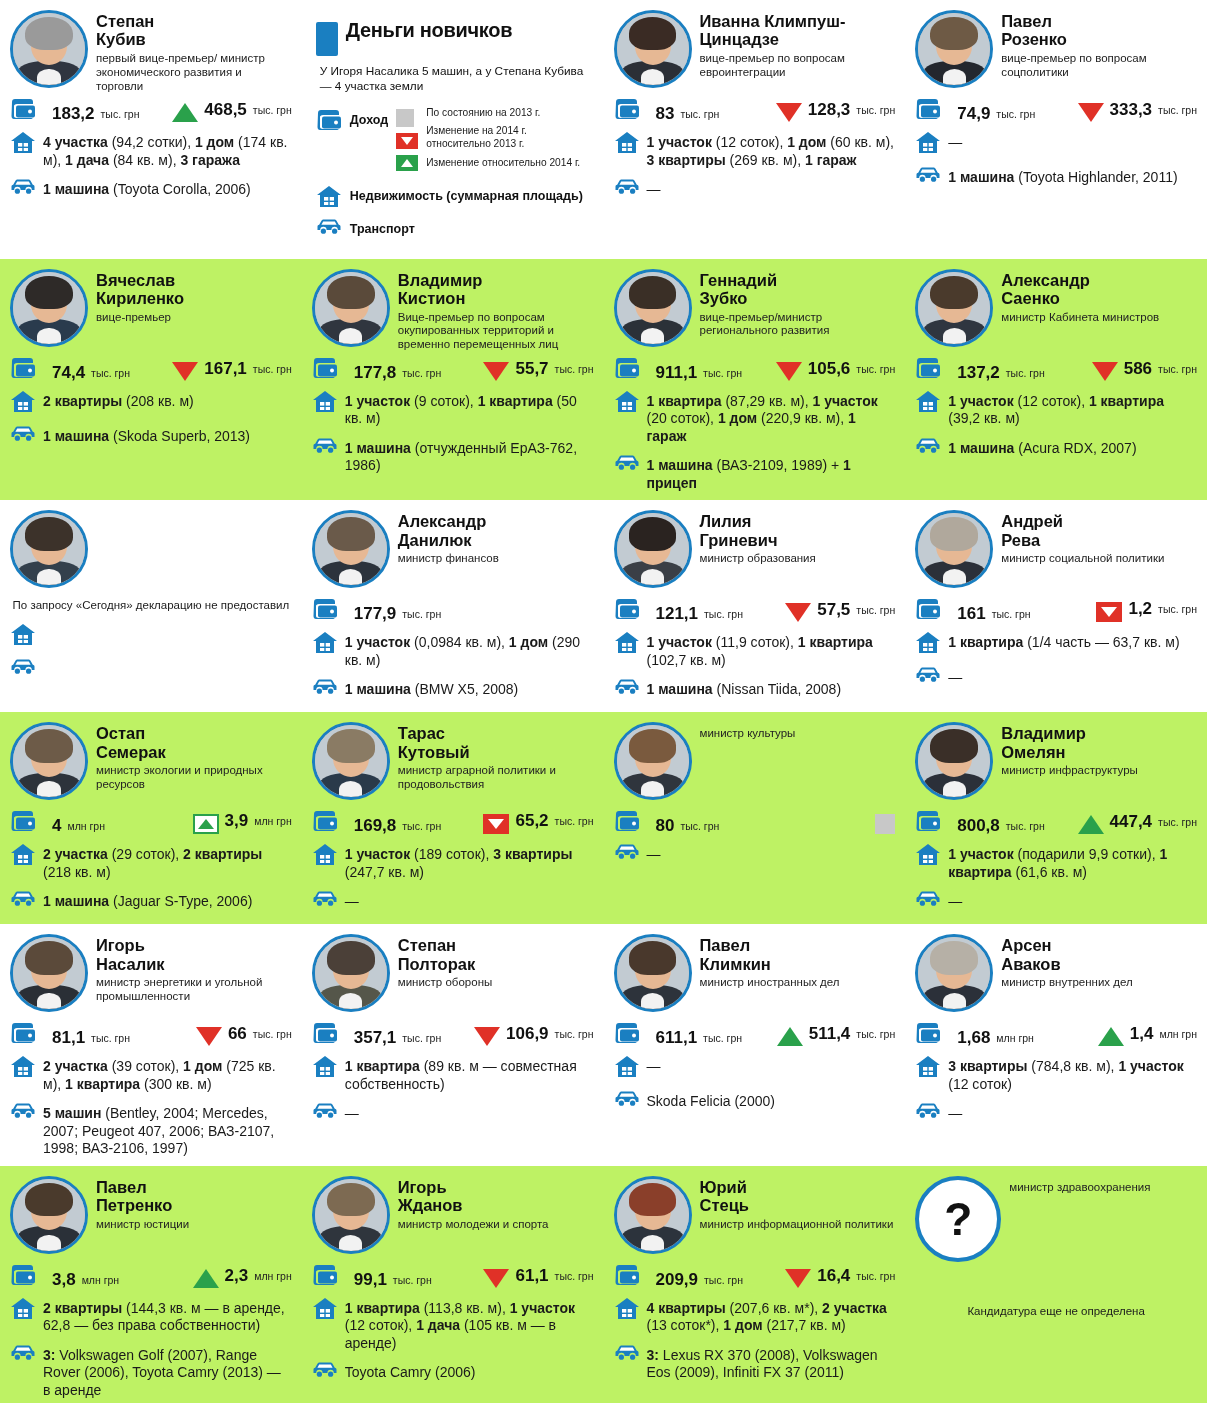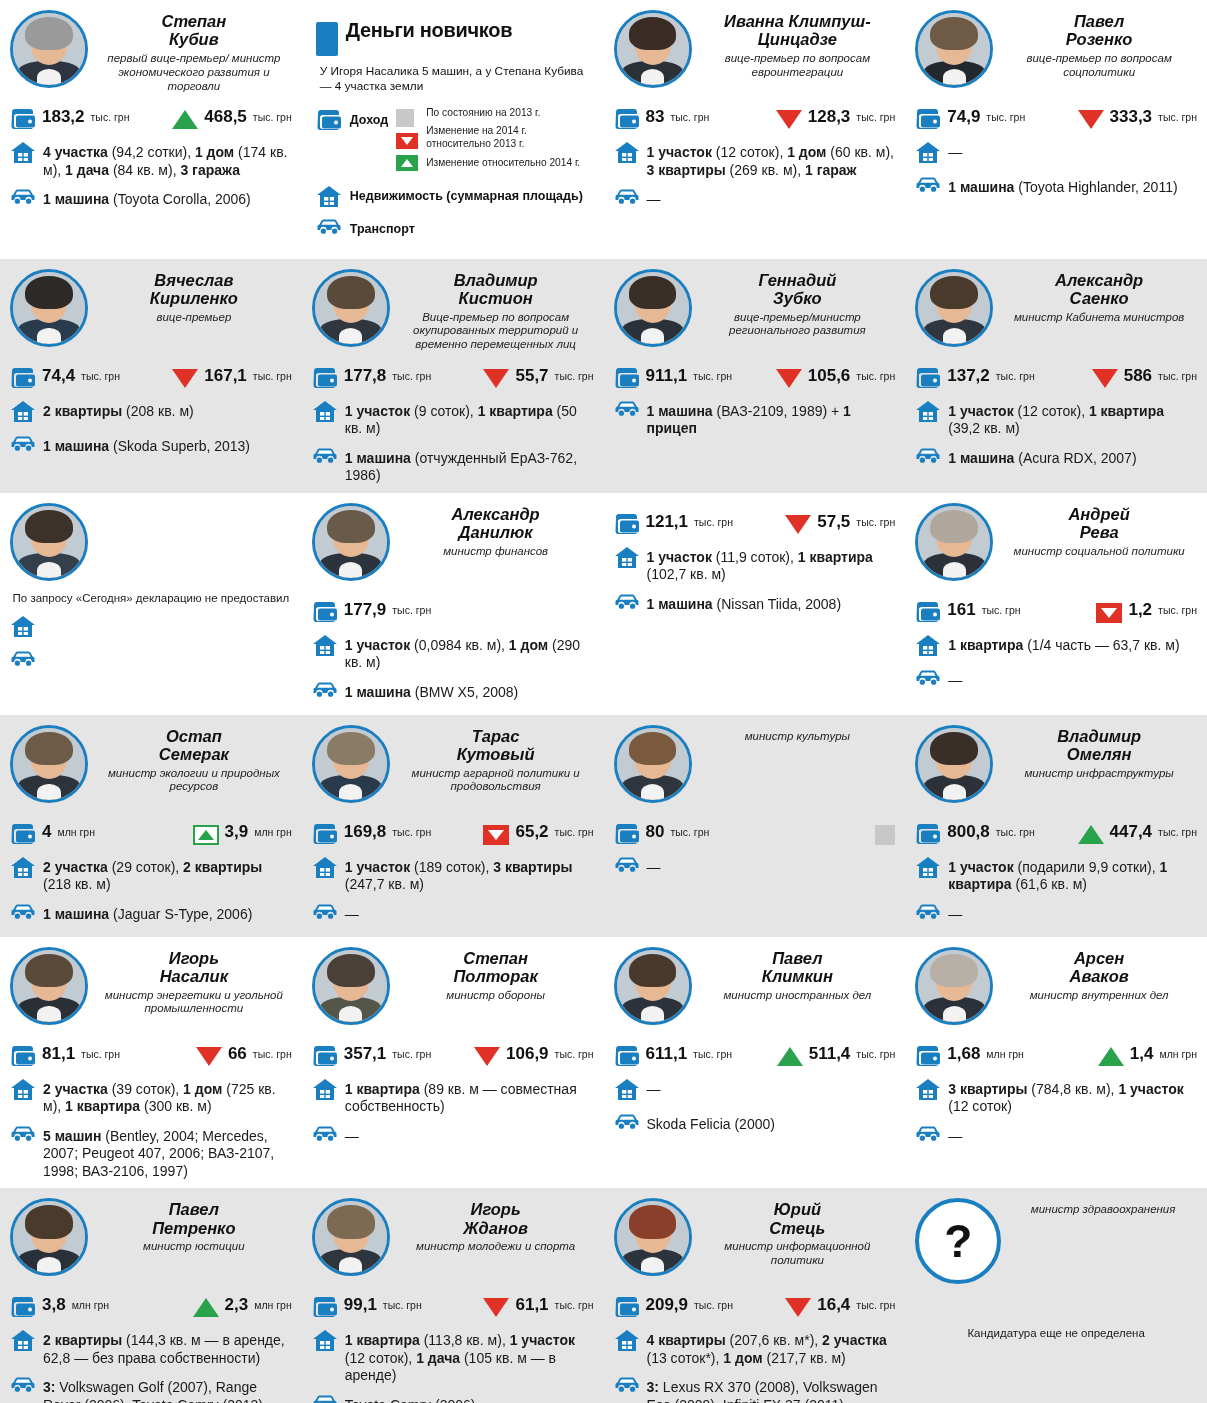--- a/index.html
+++ b/index.html
@@ -8,21 +8,21 @@
     width: 1207px;
     font-family: "Liberation Sans", sans-serif;
     background: #ffffff;
     color: #1a1a1a;
     -webkit-font-smoothing: antialiased;
   }
   .sheet { width:1207px; position:relative; }
 
   
   .row { display:flex; width:100%; }
-  .row.alt { background:#e5e5e5; }
+  .row.alt { background:#bef264; }
   .cell {
     width:25%;
     padding:10px 10px 8px 10px;
     position:relative;
     border-right:0px solid transparent;
   }
 
   
   .phead { display:flex; align-items:flex-start; gap:8px; min-height:88px; }
   .avatar {
@@ -53,32 +53,32 @@
     border-radius:50% 50% 0 0;
   }
   .qmark {
     width:86px; height:86px; flex:0 0 86px;
     border-radius:50%;
     border:4px solid #1a7fc1;
     display:flex; align-items:center; justify-content:center;
     font-size:46px; font-weight:bold; color:#111;
     background:#fff;
   }
-  .pinfo { flex:1 1 auto; text-align:center; padding-top:2px;font-style:italic; }
+  .pinfo { flex:1 1 auto; text-align:left; padding-top:2px; }
   .pname { font-size:16.5px; font-weight:bold; line-height:1.12; color:#111; }
   .ptitle { font-size:11.5px; line-height:1.2; color:#222; margin-top:3px; }
 
   
   .drow { display:flex; align-items:flex-start; gap:7px; margin-top:9px; min-height:26px; }
   .ico { flex:0 0 26px; width:26px; height:24px; position:relative; }
   .dtxt { flex:1 1 auto; font-size:14px; line-height:1.25; padding-top:3px; }
   .dtxt b { font-weight:bold; }
 
   
-  .money { display:flex; align-items:flex-start; gap:6px; margin-top:10px; }
+  .money { display:flex; align-items:flex-end; gap:16px; }
   .mblock { display:flex; align-items:flex-start; gap:6px; }
   .mval { font-size:17px; font-weight:bold; line-height:1; color:#111; }
   .munit { font-size:10.5px; color:#222; margin-top:3px; }
   .mchange { margin-left:auto; display:flex; align-items:flex-start; gap:6px; }
   .tri { width:0; height:0; margin-top:2px; }
   .tri.down { border-left:13px solid transparent; border-right:13px solid transparent; border-top:19px solid #e03127; }
   .tri.up { border-left:13px solid transparent; border-right:13px solid transparent; border-bottom:19px solid #2aa14b; }
   .boxtri { width:26px; height:20px; margin-top:2px; display:flex; align-items:center; justify-content:center; }
   .boxtri.down { background:#e03127; }
   .boxtri.up { background:#fff; border:2px solid #2aa14b; }
@@ -511,20 +511,31 @@
               <div class="mchange">
                 <span class="tri down"></span>
                 <div class="mblock">
                   <span class="mval">105,6</span>
                   <span class="munit">тыс. грн</span>
                 </div>
               </div>
             </div>
             <div class="drow">
               <span class="ico">
+                <svg class="bi" width="26" height="23" viewBox="0 0 26 23">
+                  <path d="M13 1 L25 10 L22 10 L22 22 L4 22 L4 10 L1 10 Z"></path>
+                  <rect x="8" y="12" width="10" height="8" fill="#fff"></rect>
+                  <rect x="12.3" y="12" width="1.4" height="8" fill="#1a7fc1"></rect>
+                  <rect x="8" y="15.6" width="10" height="1.4" fill="#1a7fc1"></rect>
+                </svg>
+              </span>
+              <div class="dtxt"><b>1 квартира</b> (87,29 кв. м), <b>1 участок</b> (20 соток), <b>1 дом</b> (220,9 кв. м), <b>1 гараж</b></div>
+            </div>
+            <div class="drow">
+              <span class="ico">
                 <svg class="bi" width="26" height="18" viewBox="0 0 26 18">
                   <path d="M1.5 12 L1.5 8.5 C1.5 7.5 2.3 7 3.2 6.8 L5.6 2.6 C6 1.8 6.8 1.4 7.7 1.4 L18.3 1.4 C19.2 1.4 20 1.8 20.4 2.6 L22.8 6.8 C23.7 7 24.5 7.5 24.5 8.5 L24.5 12 L21.8 12 A3.2 3.2 0 0 0 15.4 12 L10.6 12 A3.2 3.2 0 0 0 4.2 12 Z"></path>
                   <path d="M7.2 3.4 L18.8 3.4 L20.6 6.7 L5.4 6.7 Z" fill="#fff"></path>
                   <circle cx="7.4" cy="13.2" r="2.6"></circle>
                   <circle cx="18.6" cy="13.2" r="2.6"></circle>
                 </svg>
               </span>
               <div class="dtxt"><b>1 машина</b> (ВАЗ-2109, 1989) + <b>1 прицеп</b></div>
             </div>
           </div>
@@ -674,20 +685,33 @@
                   <circle cx="7.4" cy="13.2" r="2.6"></circle>
                   <circle cx="18.6" cy="13.2" r="2.6"></circle>
                 </svg>
               </span>
               <div class="dtxt"><b>1 машина</b> (BMW X5, 2008)</div>
             </div>
           </div>
         </div>
         <div class="cell">
           <div class="cell-inner">
+            <div class="phead">
+              <div class="avatar">
+                <span class="bg" style="background:#c2cbd2"></span>
+                <span class="body" style="background:#3a3f46"></span>
+                <span class="collar"></span>
+                <span class="skin"></span>
+                <span class="hair" style="background:#2a2320"></span>
+              </div>
+              <div class="pinfo">
+                <div class="pname">Лилия<br>Гриневич</div>
+                <div class="ptitle">министр образования</div>
+              </div>
+            </div>
             <div class="money">
               <span class="ico">
                 <svg class="bi" width="26" height="22" viewBox="0 0 26 22">
                   <path d="M2 4 C2 2 3 1 5 1 L20 1 C22 1 23 2 23 4 L23 6 L7 6 C5 6 4 7 4 8 L4 18 C4 19 5 20 7 20 L23 20 L23 19 C23 20.5 22 21 20 21 L4 21 C2.5 21 1.5 20 1.5 18 Z"></path>
                   <rect x="6" y="7.5" width="19" height="12" rx="2"></rect>
                   <circle cx="20" cy="13.5" r="2" fill="#fff"></circle>
                 </svg>
               </span>
               <div class="mblock">
                 <span class="mval">121,1</span>

